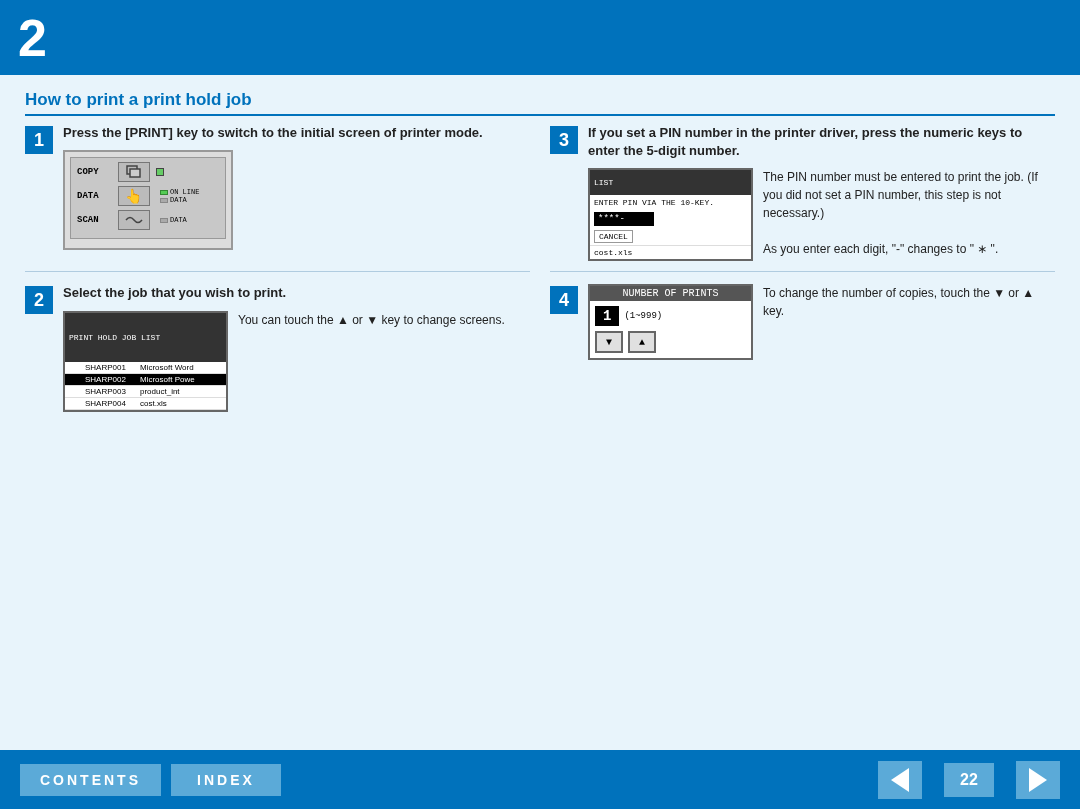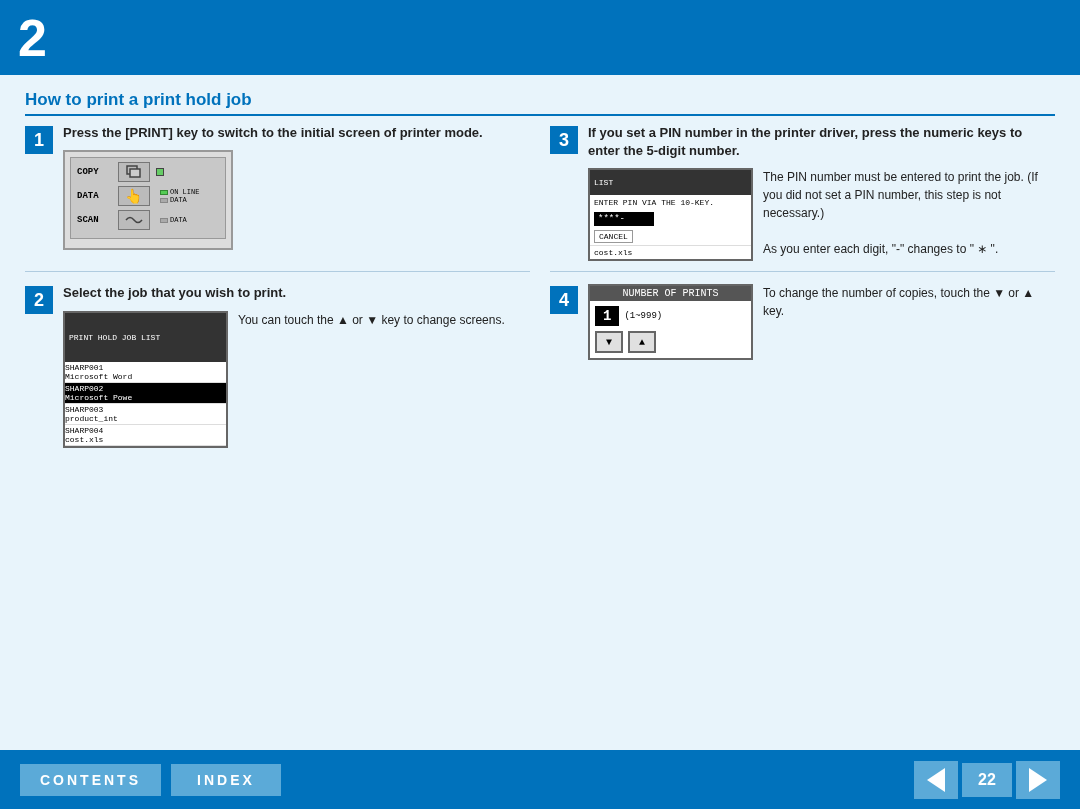--- a/index.html
+++ b/index.html
@@ -186,25 +186,24 @@
     }
     .joblist-header {
       background: #333;
       color: white;
       font-size: 8px;
       padding: 20px 4px;
       font-family: 'Courier New', monospace;
     }
     .joblist-row {
       display: flex;
-      padding: 1px 0;
+      padding: 1px 20px;
       font-size: 8px;
       border-bottom: 1px solid #ddd;
-      font-family: Liberation Mono, monospace;
-      flex-direction: column;
+      font-family: Liberation Sans, sans-serif;
     }
     .joblist-row.selected {
       background: #000;
       color: white;
     }
     .joblist-id { width: 55px; }
     .joblist-name { flex: 1; }
 
     
     .screen-pin {
@@ -331,21 +330,21 @@
       padding: 8px 20px;
       border: none;
       cursor: pointer;
       min-width: 110px;
       text-align: center;
     }
     .footer-spacer { flex: 1; }
     .footer-nav {
       display: flex;
       align-items: center;
-      gap: 4px;
+      gap: 22px;
     }
     .nav-btn {
       width: 44px;
       height: 38px;
       background: #5baad8;
       border: none;
       cursor: pointer;
       display: flex;
       align-items: center;
       justify-content: center;

